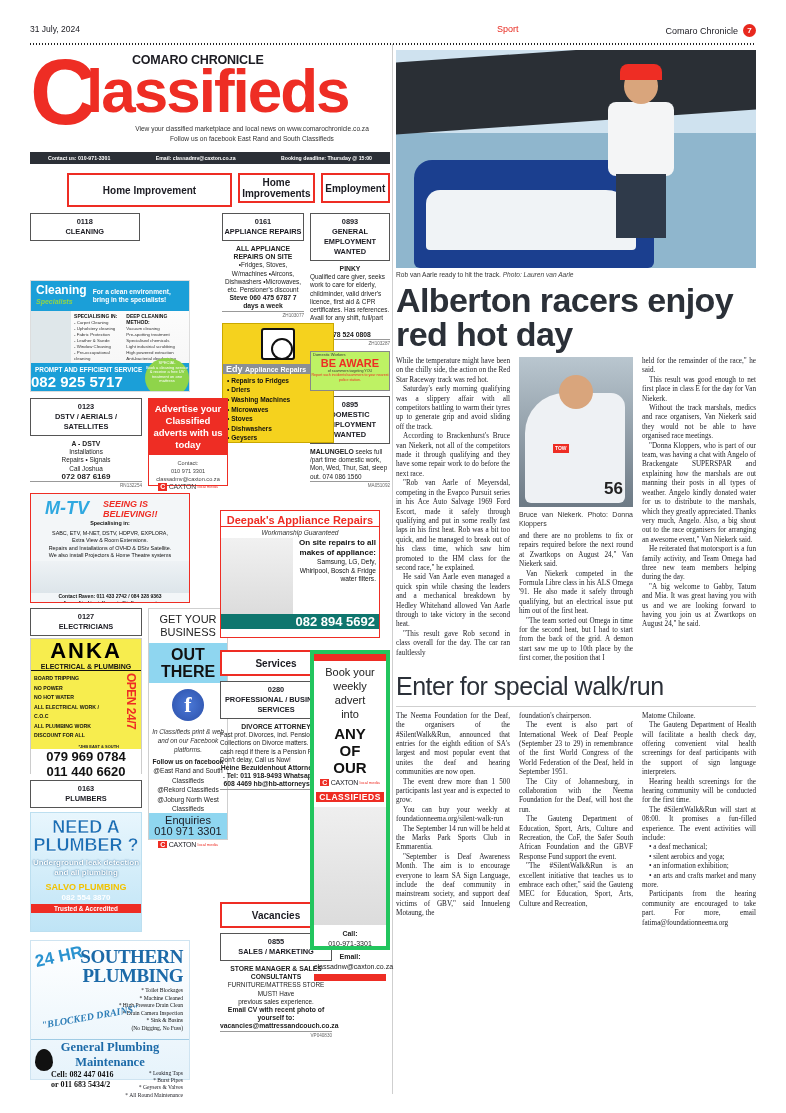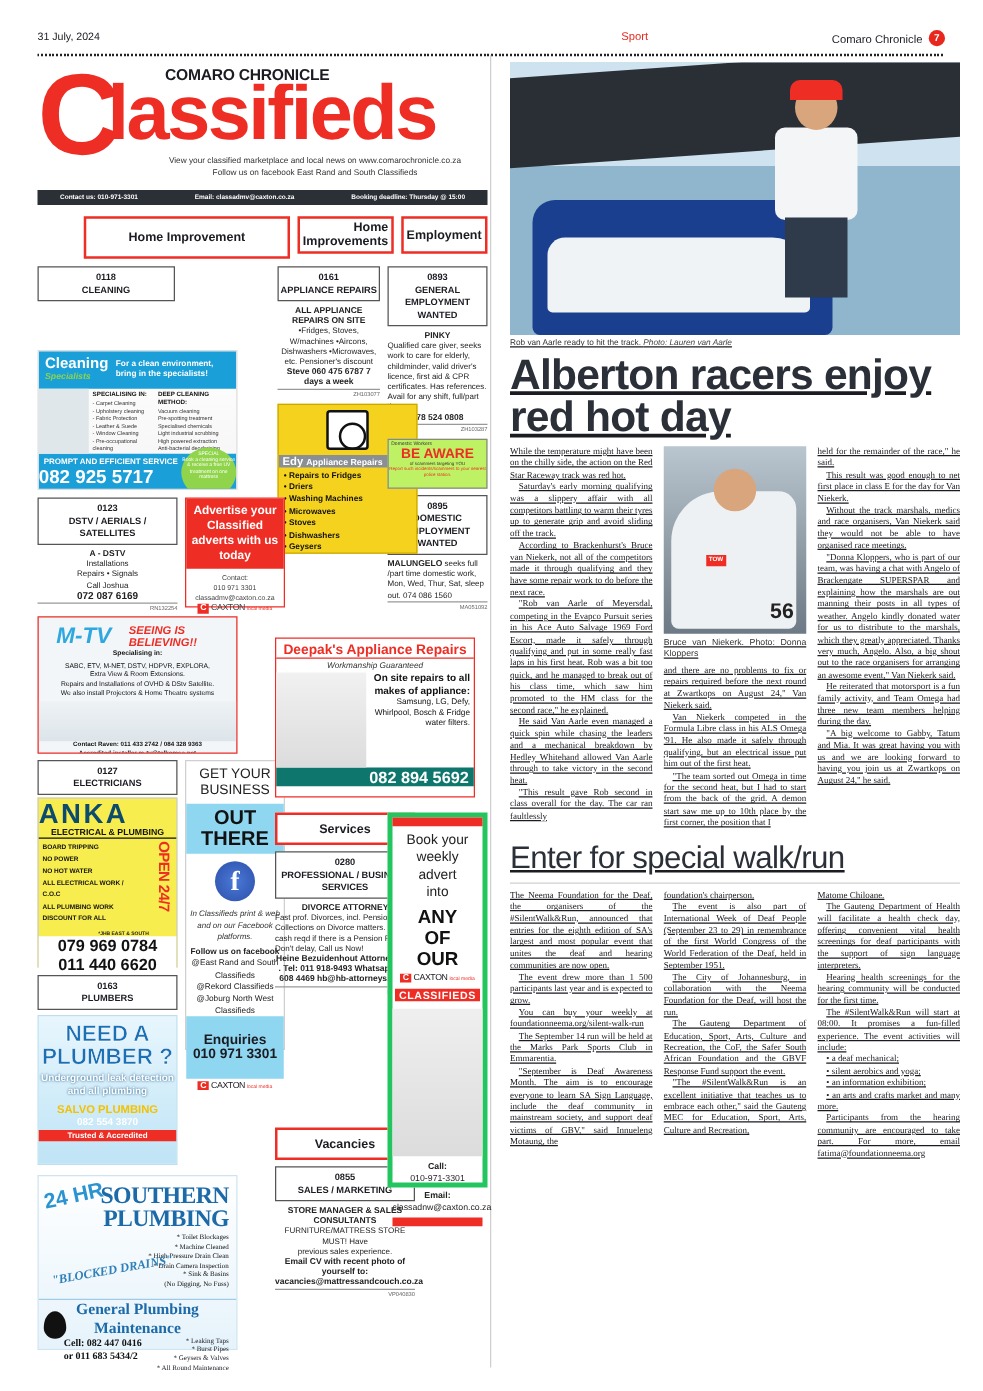--- a/index.html
+++ b/index.html
@@ -26,21 +26,21 @@
     font-size:8px;display:flex;align-items:center;justify-content:center;font-weight:bold;
     font-family:"Liberation Sans", sans-serif;
   }
   .dotrule {
     position:absolute;left:30px;top:43px;width:726px;height:2px;
     background-image: repeating-linear-gradient(to right,#222 0 1.5px, transparent 1.5px 3px);
   }
 
   
   .leftwrap { position:absolute; left:30px; top:50px; width:360px; height:1040px;}
-  .rightwrap{ position:absolute; left:408px; top:50px; width:360px; height:1045px;text-decoration:underline;}
+  .rightwrap{ position:absolute; left:396px; top:50px; width:360px; height:1045px;}
   .vdivider{ position:absolute; left:392px; top:44px; width:1px; height:1050px; background:#cfcfcf;}
 
   
   .masthead { position:relative; width:360px; height:100px;}
   .mh-c {
     position:absolute;left:0;top:2px;font-family:"Liberation Sans",sans-serif;
     font-weight:bold;font-size:92px;color:#ee2d24;line-height:80px;letter-spacing:-4px;
   }
   .mh-word{
     position:absolute;left:56px;top:10px;font-family:"Liberation Sans",sans-serif;
@@ -62,21 +62,21 @@
   }
 
   
   .hdrrow{display:flex;gap:6px;margin-top:9px;}
   .hdrbox{
     border:2.2px solid #ee2d24;background:#fff;display:flex;align-items:center;
     justify-content:center;text-align:center;font-family:"Liberation Sans",sans-serif;
     font-weight:bold;font-size:10px;color:#1b1b22;padding:5px 2px;line-height:11px;
   }
   .hb-wide{width:182px;height:34px;margin-left:37px;}
-  .hb-mid{width:84px;height:30px;text-align:right;}
+  .hb-mid{width:84px;height:30px;}
   .hb-emp{width:76px;height:30px;}
 
   
   .adgrid{display:flex;gap:6px;margin-top:6px;}
   .colA{width:112px;}
   .colB{width:72px;}
   .colC{width:82px;}
   .colD{width:80px;}
 
   .codebox{
@@ -130,39 +130,39 @@
     font-family:"Liberation Sans",sans-serif;position:relative;}
   .mtv-logo{font-size:18px;font-weight:bold;font-style:italic;color:#2fa8e0;padding:4px 0 0 14px;}
   .mtv-see{position:absolute;left:72px;top:5px;color:#ee2d24;font-weight:bold;font-style:italic;
     font-size:9px;line-height:10px;}
   .mtv-spec{text-align:center;font-size:5.4px;line-height:7.6px;color:#111;font-weight:bold;padding:1px 5px;}
   .mtv-img{height:32px;background:linear-gradient(#eef2f5,#dde5ea);}
   .mtv-contact{text-align:center;font-size:5px;font-weight:bold;line-height:7px;color:#111;}
 
   .ad-anka{width:112px;height:136px;background:#f7ed4e;border:1px solid #ccc;
     font-family:"Liberation Sans",sans-serif;position:relative;}
-  .anka-t{font-size:22px;font-weight:bold;letter-spacing:2px;color:#0c4a6e;line-height:24px;}
+  .anka-t{font-size:22px;font-weight:bold;text-align:center;letter-spacing:2px;color:#000000;line-height:24px;}
   .anka-s{font-size:7px;font-weight:bold;text-align:center;color:#111;border-bottom:1px solid #111;}
   .anka-list{font-size:5.2px;font-weight:bold;color:#111;line-height:9.5px;padding:3px 3px;}
   .anka-open{position:absolute;right:3px;top:34px;writing-mode:vertical-rl;
     font-size:12px;font-weight:bold;color:#ee2d24;letter-spacing:-0.5px;}
   .anka-ph{background:#ffffff;color:#111;font-size:13px;font-weight:bold;text-align:center;line-height:15px;}
 
   .ad-getbiz{width:80px;height:232px;border:1px solid #cfcfcf;background:#fff;
     font-family:"Liberation Sans",sans-serif;text-align:center;}
   .gb-h{font-size:11px;line-height:13px;padding:4px 0;color:#222;}
   .gb-out{background:#8fd6f0;font-size:16px;font-weight:bold;line-height:17px;padding:3px 0;color:#111;}
   .gb-fb{height:44px;display:flex;align-items:center;justify-content:center;}
   .fbicon{width:32px;height:32px;border-radius:50%;background:radial-gradient(#4b79d8,#2b4fa8);
     color:#fff;font-size:22px;font-weight:bold;font-family:"Liberation Serif",serif;
     display:flex;align-items:center;justify-content:center;}
   .gb-it{font-size:6.4px;font-style:italic;line-height:9px;color:#333;padding:0 3px;}
   .gb-follow{font-size:6.6px;line-height:9.4px;color:#222;padding:3px 2px 0;}
   .gb-follow b{display:block;}
-  .gb-enq{background:#8fd6f0;font-size:8px;font-weight:bold;line-height:11px;padding:14px 0;}
+  .gb-enq{background:#8fd6f0;font-size:8px;font-weight:normal;line-height:11px;padding:2px 0;}
   .gb-enq span{display:block;font-size:11px;}
 
   .ad-plumb{width:112px;height:120px;border:1px solid #bcdff0;
     background:linear-gradient(#e8f6fd,#bfe4f6);font-family:"Liberation Sans",sans-serif;
     text-align:center;position:relative;}
   .pl-need{font-size:18px;font-weight:bold;color:#1b6fb5;line-height:18px;padding-top:5px;
     -webkit-text-stroke:0.4px #fff;}
   .pl-sub{font-size:8px;font-weight:bold;color:#fff;line-height:10px;padding-top:4px;
     text-shadow:0 0 2px #0a4d80;}
   .pl-name{font-size:9px;font-weight:bold;color:#f2c200;line-height:11px;margin-top:4px;}

